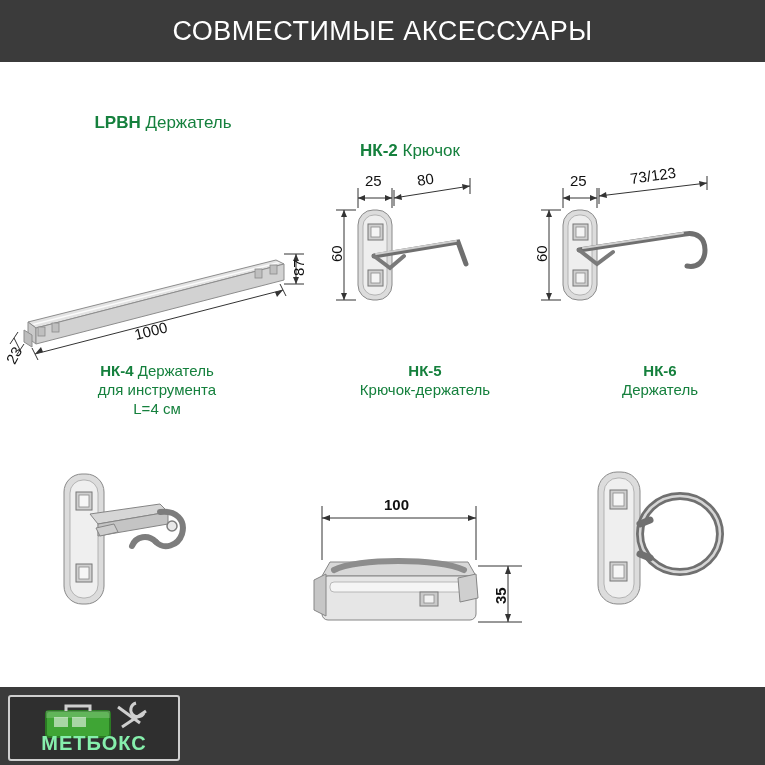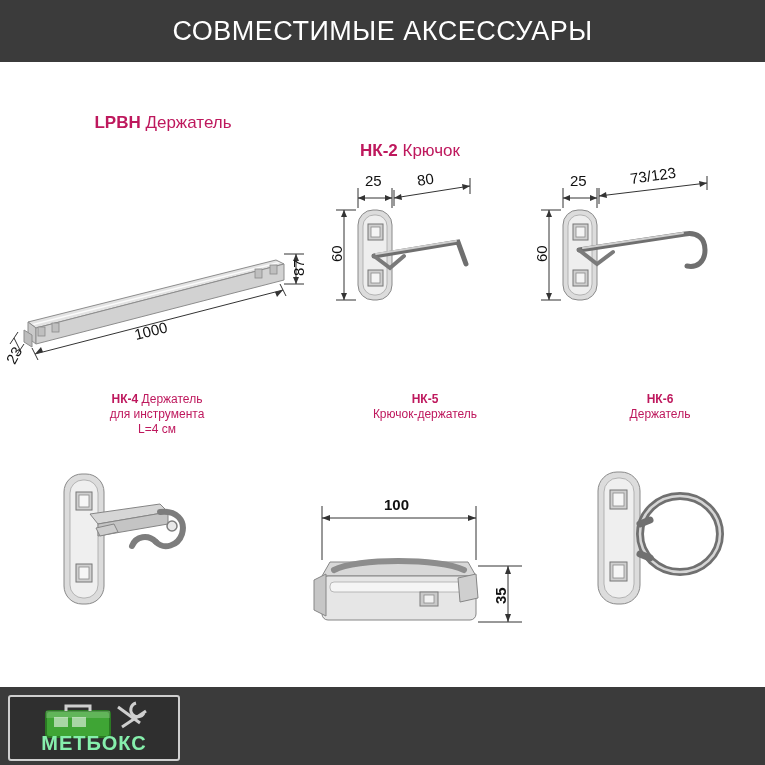--- a/index.html
+++ b/index.html
@@ -51,28 +51,27 @@
     height: 625px;
   }
   .cell {
     position: absolute;
     box-sizing: border-box;
   }
   .cap {
     text-align: center;
     font-size: 17px;
     line-height: 1.25;
-    color: #be185d;
+    color: #15803d;
   }
   .cap .code {
     font-weight: bold;
   }
   .cap.big {
-    font-size: 12px;
-    margin-top: 30px;
+    font-size: 15px;
   }
   .cap .line {
     display: block;
   }
 
   
   .r1c1 { left: 18px;  top: 50px;  width: 290px; }
   .r1c2 { left: 310px; top: 50px;  width: 200px; margin-top: 28px; }
   .r1c3 { left: 528px; top: 50px;  width: 225px; }
 

